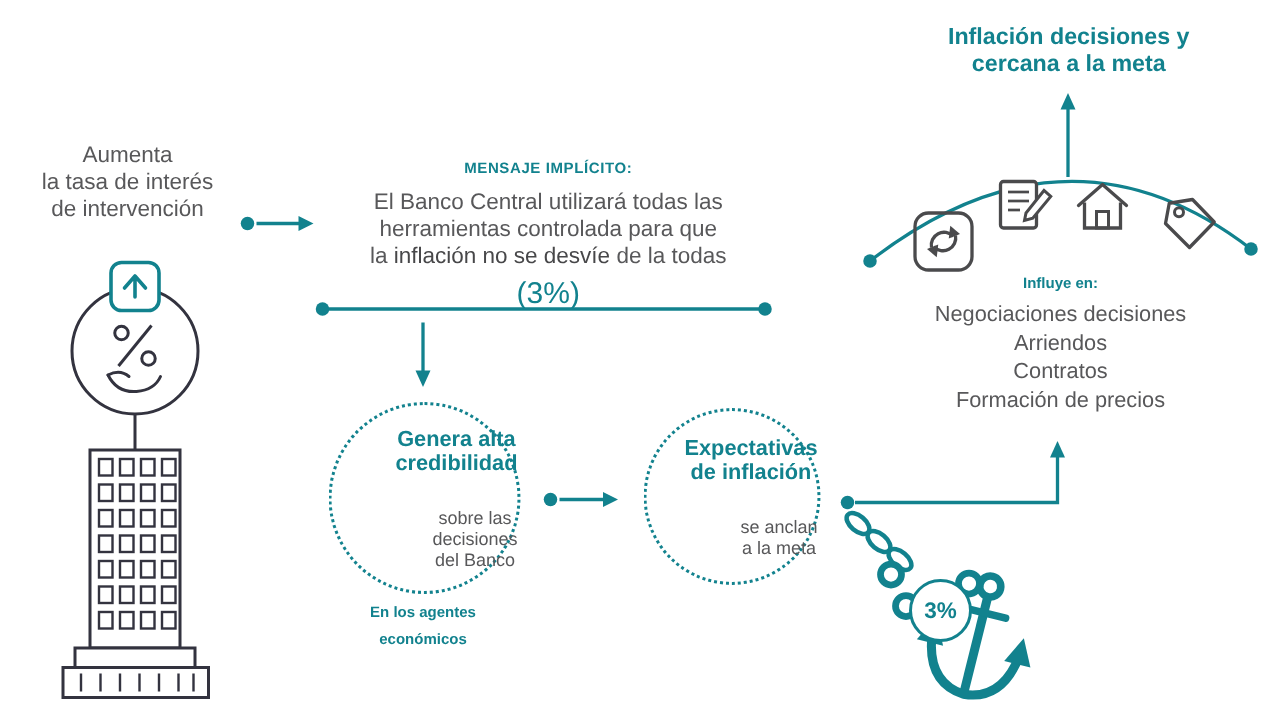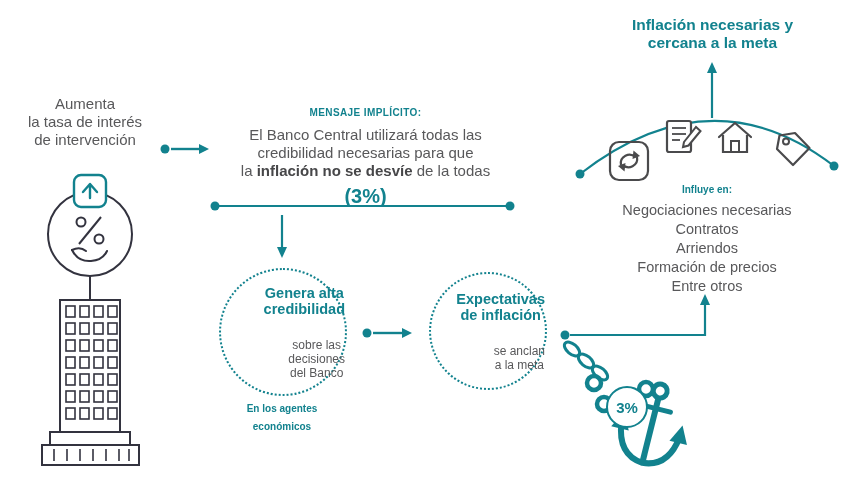--- a/index.html
+++ b/index.html
@@ -2,21 +2,21 @@
 <html><head>
 <meta charset="utf-8">
 <style>
   * { margin:0; padding:0; box-sizing:border-box; }
   html,body { background:#fff; }
   body { font-family:"Liberation Sans", sans-serif; }
   .stage { position:relative; width:850px; height:484px; background:#fff; overflow:hidden; color:#58585a; font-size:15px; }
   .abs { position:absolute; }
   .center { text-align:center; }
   .teal { color:#12828e; }
-  .bold { font-weight:bold; }
+  .bold { font-weight:normal; }
   .pre { white-space:pre-line; }
   .body-line { font-size:15px; line-height:18px; color:#58585a; }
   .dotted-circle { border:2px dotted #12828e; border-radius:50%; display:flex; flex-direction:column; align-items:flex-end; justify-content:center; background:#fff; }
   .circle-title { color:#12828e; font-weight:bold; font-size:14.5px; line-height:16px; text-align:center; }
   .circle-sub { color:#58585a; font-size:12px; line-height:14px; text-align:center; margin-top:21px; }
   .section-title { color:#12828e; font-weight:bold; font-size:10px; line-height:18px; text-align:center; }
   .badge-3 { width:42px; height:42px; border-radius:50%; border:2.5px solid #12828e; background:#fff; color:#12828e; font-weight:bold; font-size:15px; display:flex; align-items:center; justify-content:center; }
   svg { display:block; }
 </style>
 </head>
@@ -92,21 +92,21 @@
       <line x1="60" y1="277" x2="60" y2="289"></line>
         <line x1="73" y1="277" x2="73" y2="289"></line>
         <line x1="86" y1="277" x2="86" y2="289"></line>
         <line x1="96" y1="277" x2="96" y2="289"></line>
     </g>
   </svg>
 
   <div class="abs center" style="left:208px; top:104px; width:315px;">
     <div class="section-title" style="letter-spacing:0.4px; margin-bottom:4px;">MENSAJE IMPLÍCITO:</div>
     <div class="body-line">El Banco Central utilizará todas las</div>
-    <div class="body-line">credibilidad necesarias para que</div>
+    <div class="body-line">herramientas controlada para que</div>
     <div class="body-line"><span>la </span><span class="bold" style="color:#474749">inflación no se desvíe</span><span> de la todas</span></div>
     <div class="teal bold" style="font-size:20px; margin-top:5px;">(3%)</div>
   </div>
 
   <svg class="abs" style="left:205px; top:198px;" width="320" height="64" viewBox="0 0 320 64">
     <line x1="10" y1="8" x2="305" y2="8" stroke="#12828e" stroke-width="2.2"></line>
     <circle cx="10" cy="8" r="4.5" fill="#12828e"></circle>
     <circle cx="305" cy="8" r="4.5" fill="#12828e"></circle>
     <line x1="77" y1="17" x2="77" y2="50" stroke="#12828e" stroke-width="2.2"></line>
     <polygon points="72,49 82,49 77,60" fill="#12828e"></polygon>
@@ -137,37 +137,36 @@
 
   <svg class="abs" style="left:556px; top:288px;" width="162" height="58" viewBox="0 0 162 58">
     <circle cx="9" cy="47" r="4.5" fill="#12828e"></circle>
     <polyline points="14,47 149,47 149,16" fill="none" stroke="#12828e" stroke-width="2.2"></polyline>
     <polygon points="144,17 154,17 149,6" fill="#12828e"></polygon>
   </svg>
 
   <div class="abs center" style="left:597px; top:181px; width:220px;">
     <div class="section-title">Influye en:</div>
     <div class="body-line" style="font-size:14.5px; line-height:19px; margin-top:2px;">
-      <div>Negociaciones necesarias</div>
+      <div>Negociaciones decisiones</div>
+      <div>Arriendos</div>
       <div>Contratos</div>
-      <div>Arriendos</div>
       <div>Formación de precios</div>
-      <div>Entre otros</div>
     </div>
   </div>
 
   <svg class="abs" style="left:568px; top:50px;" width="280" height="135" viewBox="0 0 280 135">
     <path d="M12 124 Q144 22 266 116" fill="none" stroke="#12828e" stroke-width="2.2"></path>
     <circle cx="12" cy="124" r="4.5" fill="#12828e"></circle>
     <circle cx="266" cy="116" r="4.5" fill="#12828e"></circle>
     <line x1="144" y1="68" x2="144" y2="22" stroke="#12828e" stroke-width="2.2"></line>
     <polygon points="139,23 149,23 144,12" fill="#12828e"></polygon>
   </svg>
 
-  <div class="abs section-title pre" style="left:600px; top:16px; width:225px; font-size:15.5px;">Inflación necesarias y
+  <div class="abs section-title pre" style="left:600px; top:16px; width:225px; font-size:15.5px;">Inflación decisiones y
 cercana a la meta</div>
 
   <svg class="abs" style="left:608px; top:140px;" width="42" height="42" viewBox="0 0 42 42">
     <rect x="2" y="2" width="38" height="38" rx="9" fill="none" stroke="#4a4a4c" stroke-width="2.2"></rect>
     <path d="M13 25a8.5 8.5 0 0 1 14.5-7.5" fill="none" stroke="#4a4a4c" stroke-width="2.2"></path>
     <polygon points="25.5,10.5 32,16 24.5,19" fill="#4a4a4c"></polygon>
     <path d="M29 17a8.5 8.5 0 0 1-14.5 7.5" fill="none" stroke="#4a4a4c" stroke-width="2.2"></path>
     <polygon points="16.5,31.5 10,26 17.5,23" fill="#4a4a4c"></polygon>
   </svg>
 

